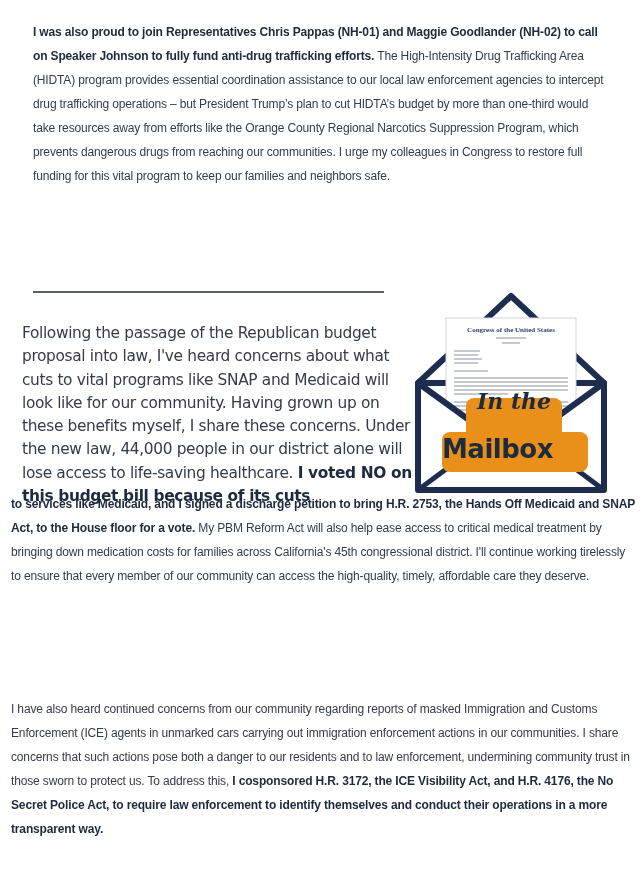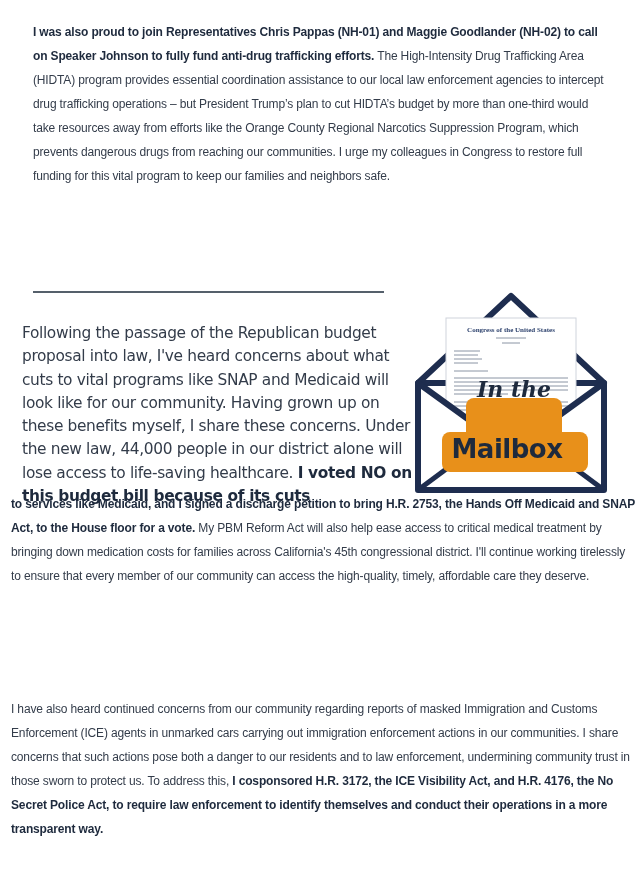--- a/index.html
+++ b/index.html
@@ -9,23 +9,23 @@
   .para b { color: #1e2a3d; font-weight: bold; }
   #p1 { left: 33px; top: 20px; width: 580px; }
   #divider { position: absolute; left: 33px; top: 291px; width: 351px; height: 2px; background: #55606b; }
   #p2a { left: 22px; top: 322px; width: 400px; font-family: "DejaVu Sans", sans-serif; font-size: 15.4px; line-height: 23.3px; letter-spacing: -0.35px; }
   #p2b { left: 11px; top: 492px; width: 625px; }
   #p3 { left: 11px; top: 697px; width: 625px; }
   #envelope { position: absolute; left: 408px; top: 288px; width: 206px; height: 210px; }
   .letter-text { font-family: "Liberation Serif", serif; }
   .badge-top { position: absolute; left: 466px; top: 398px; width: 96px; height: 40px; background: #e8901a; border-radius: 8px 8px 0 0; }
   .badge-bot { position: absolute; left: 442px; top: 432px; width: 146px; height: 40px; background: #e8901a; border-radius: 8px; }
-  .badge-script { position: absolute; left: 466px; top: 376px; width: 96px; text-align: center;
+  .badge-script { position: absolute; left: 466px; top: 388px; width: 96px; text-align: center;
                   font-family: "DejaVu Serif", serif; font-style: italic; font-weight: bold; font-size: 22px; color: #1e2a3d; }
-  .badge-word { position: absolute; left: 442px; top: 434px; width: 130px; text-align: center;
+  .badge-word { position: absolute; left: 442px; top: 434px; width: 130px; 
                 font-family: "DejaVu Sans", sans-serif; font-weight: bold; font-size: 26px; color: #1e2a3d; letter-spacing: -0.5px; }
 </style>
 </head>
 <body>
 
 <div class="para" id="p1"><b>I was also proud to join Representatives Chris Pappas (NH-01) and Maggie Goodlander (NH-02) to call on Speaker Johnson to fully fund anti-drug trafficking efforts.</b><span> The High-Intensity Drug Trafficking Area (HIDTA) program provides essential coordination assistance to our local law enforcement agencies to intercept drug trafficking operations – but President Trump’s plan to cut HIDTA’s budget by more than one-third would take resources away from efforts like the Orange County Regional Narcotics Suppression Program, which prevents dangerous drugs from reaching our communities. I urge my colleagues in Congress to restore full funding for this vital program to keep our families and neighbors safe.</span></div>
 
 <div id="divider"></div>
 
 <div class="para" id="p2a"><span>Following the passage of the Republican budget proposal into law, I've heard concerns about what cuts to vital programs like SNAP and Medicaid will look like for our community. Having grown up on these benefits myself, I share these concerns. Under the new law, 44,000 people in our district alone will lose access to life-saving healthcare. </span><b>I voted NO on this budget bill because of its cuts</b></div>

